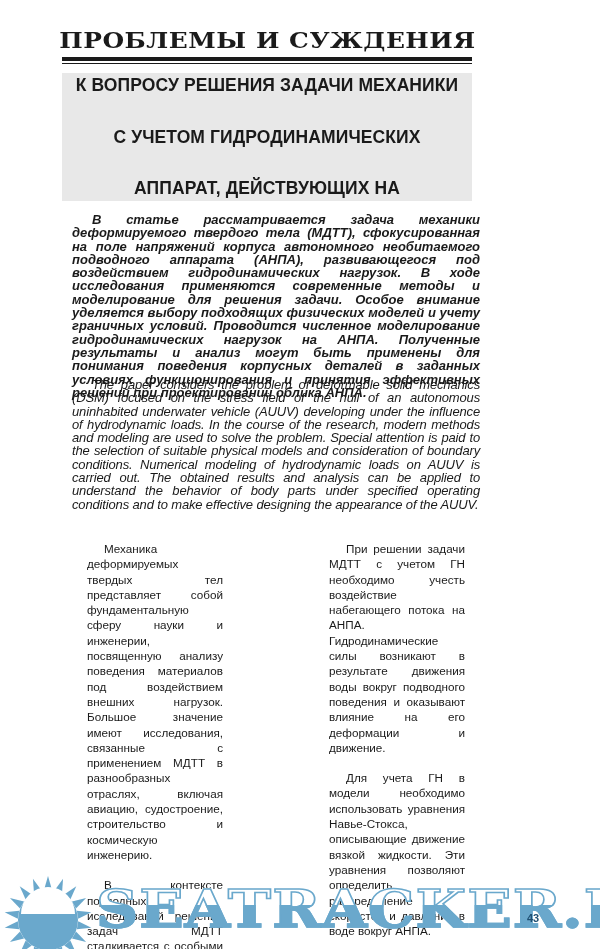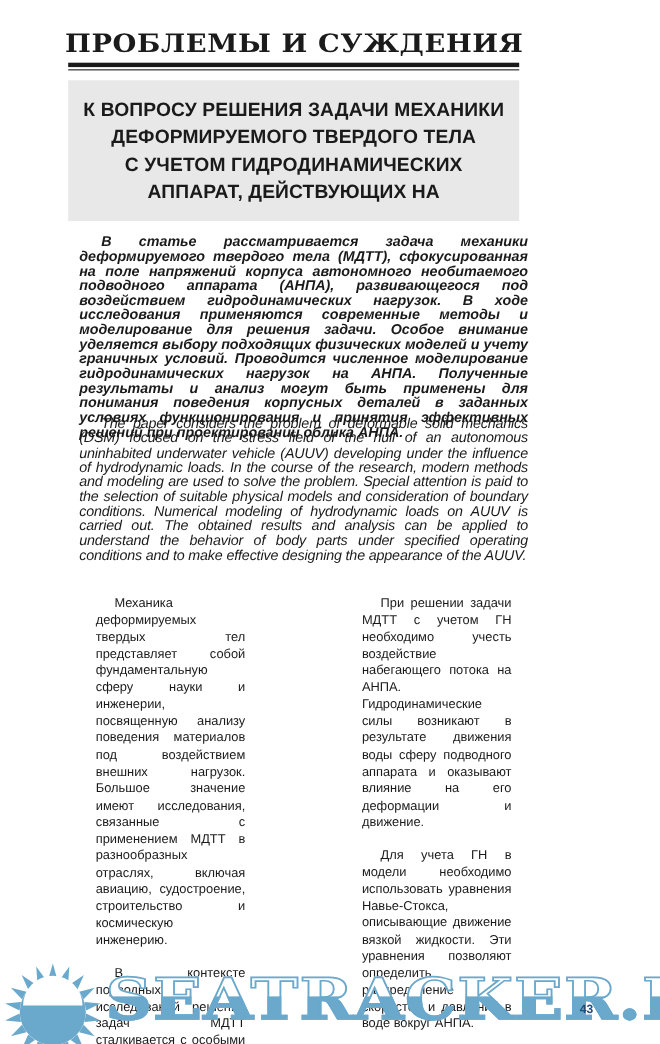--- a/index.html
+++ b/index.html
@@ -1,20 +1,20 @@
 <!DOCTYPE html>
 <html><head>
 <meta charset="utf-8">
 <style>
   html, body { margin: 0; padding: 0; background: #ffffff; }
   body { width: 600px; height: 949px; position: relative; overflow: hidden; font-family: "Liberation Sans", sans-serif; color: #1a1a1a; }
   .section-head { position: absolute; left: 62px; width: 411px; top: 26px; text-align: center; font-family: "DejaVu Serif", serif; font-weight: 900; font-size: 23px; letter-spacing: 0.5px; color: #1b1b1b; transform: scaleX(1.08); transform-origin: center; }
   .rule-thick { position: absolute; left: 62px; width: 410px; top: 57px; height: 4px; background: #1a1a1a; }
   .rule-thin { position: absolute; left: 62px; width: 410px; top: 63px; height: 1px; background: #1a1a1a; }
-  .title-box { position: absolute; left: 62px; width: 410px; top: 73px; height: 128px; background: #e8e8e8; display: flex; flex-direction: column; align-items: center; justify-content: center; }
+  .title-box { position: absolute; left: 62px; width: 410px; top: 73px; height: 128px; background: #e8e8e8; display: flex; flex-direction: column; align-items: center; justify-content: space-between; }
   .title-line { font-weight: 700; font-size: 17.5px; line-height: 25px; text-align: center; color: #1a1a1a; white-space: nowrap; letter-spacing: 0.1px; }
   .abstract { position: absolute; left: 72px; width: 408px; font-size: 13px; line-height: 13.3px; text-align: justify; }
   .abstract-ru { top: 213px; font-weight: 700; font-style: italic; }
   .abstract-en { top: 378px; font-style: italic; font-weight: 400; letter-spacing: -0.15px; }
   .abstract p { margin: 0; text-indent: 20px; }
   .col { position: absolute; top: 526px; width: 166px; font-size: 11.7px; line-height: 15.3px; text-align: justify; }
   .col-left { left: 72px; }
   .col-right { left: 314px; }
   .col p { margin: 15px; text-indent: 17px; }
   .watermark { position: absolute; left: 0; top: 876px; width: 600px; height: 73px; pointer-events: none; }
@@ -23,41 +23,40 @@
 </style>
 </head>
 <body>
 
 <div class="section-head">ПРОБЛЕМЫ И СУЖДЕНИЯ</div>
 <div class="rule-thick"></div>
 <div class="rule-thin"></div>
 
 <div class="title-box">
   <div class="title-line">К ВОПРОСУ РЕШЕНИЯ ЗАДАЧИ МЕХАНИКИ</div>
-  <div class="title-line">ДЕФОРМИРУЕМОГО ТВЕРДОГО ТЕЛА</div>
   <div class="title-line">С УЧЕТОМ ГИДРОДИНАМИЧЕСКИХ</div>
   <div class="title-line">АППАРАТ, ДЕЙСТВУЮЩИХ НА</div>
 </div>
 
 <div class="abstract abstract-ru">
   <p>В статье рассматривается задача механики деформируемого твердого тела (МДТТ), сфокусированная на поле напряжений корпуса автономного необитаемого подводного аппарата (АНПА), развивающегося под воздействием гидродинамических нагрузок. В ходе исследования применяются современные методы и моделирование для решения задачи. Особое внимание уделяется выбору подходящих физических моделей и учету граничных условий. Проводится численное моделирование гидродинамических нагрузок на АНПА. Полученные результаты и анализ могут быть применены для понимания поведения корпусных деталей в заданных условиях функционирования и принятия эффективных решений при проектировании облика АНПА.</p>
 </div>
 
 <div class="abstract abstract-en">
   <p>The paper considers the problem of deformable solid mechanics (DSM) focused on the stress field of the hull of an autonomous uninhabited underwater vehicle (AUUV) developing under the influence of hydrodynamic loads. In the course of the research, modern methods and modeling are used to solve the problem. Special attention is paid to the selection of suitable physical models and consideration of boundary conditions. Numerical modeling of hydrodynamic loads on AUUV is carried out. The obtained results and analysis can be applied to understand the behavior of body parts under specified operating conditions and to make effective designing the appearance of the AUUV.</p>
 </div>
 
 <div class="col col-left">
   <p>Механика деформируемых твердых тел представляет собой фундаментальную сферу науки и инженерии, посвященную анализу поведения материалов под воздействием внешних нагрузок. Большое значение имеют исследования, связанные с применением МДТТ в разнообразных отраслях, включая авиацию, судостроение, строительство и космическую инженерию.</p>
   <p>В контексте подводных исследований решение задач МДТТ сталкивается с особыми условиями, связанными с гидродинамическими нагрузками (ГН), действующими на АНПА. Такие аппараты могут быть использованы для различных целей, включая научные исследования, исследование морского дна, а также выполнение специальных задач в области обороны.</p>
 
 </div>
 
 <div class="col col-right">
-  <p>При решении задачи МДТТ с учетом ГН необходимо учесть воздействие набегающего потока на АНПА. Гидродинамические силы возникают в результате движения воды сферу подводного аппарата и оказывают влияние на его деформации и движение.</p>
+  <p>При решении задачи МДТТ с учетом ГН необходимо учесть воздействие набегающего потока на АНПА. Гидродинамические силы возникают в результате движения воды вокруг подводного поведения и оказывают влияние на его деформации и движение.</p>
   <p>Для учета ГН в модели необходимо использовать уравнения Навье-Стокса, описывающие движение вязкой жидкости. Эти уравнения позволяют определить распределение скоростей и давлений в воде вокруг АНПА.</p>
   <p>ГН в модели могут быть учтены с помощью добавления соответствующих членов в уравнения равновесия и законы упругости. В результате решения полученной системы уравнений можно определить деформации и движение АНПА под воздействием гидродинамических сил.</p>
 
 </div>
 
 <svg class="watermark" viewBox="0 0 600 73" xmlns="http://www.w3.org/2000/svg">
   <g transform="translate(48,44)">
     <g fill="#6aa8cc">
       <polygon points="0,-44 4,-30 -4,-30"></polygon>
       <polygon points="0,-44 4,-30 -4,-30" transform="rotate(20)"></polygon>

